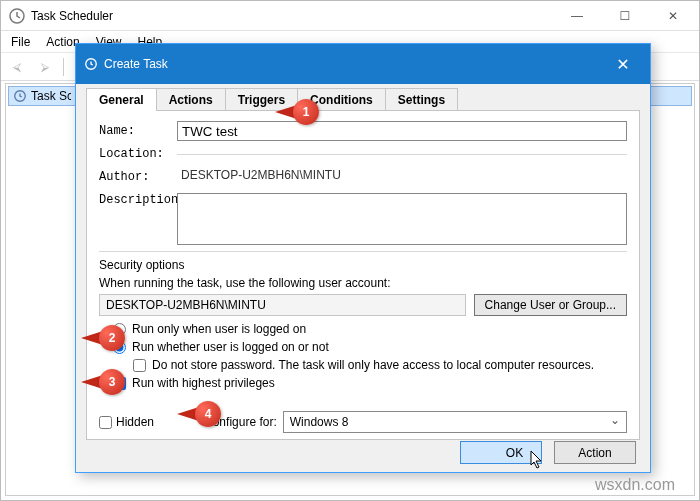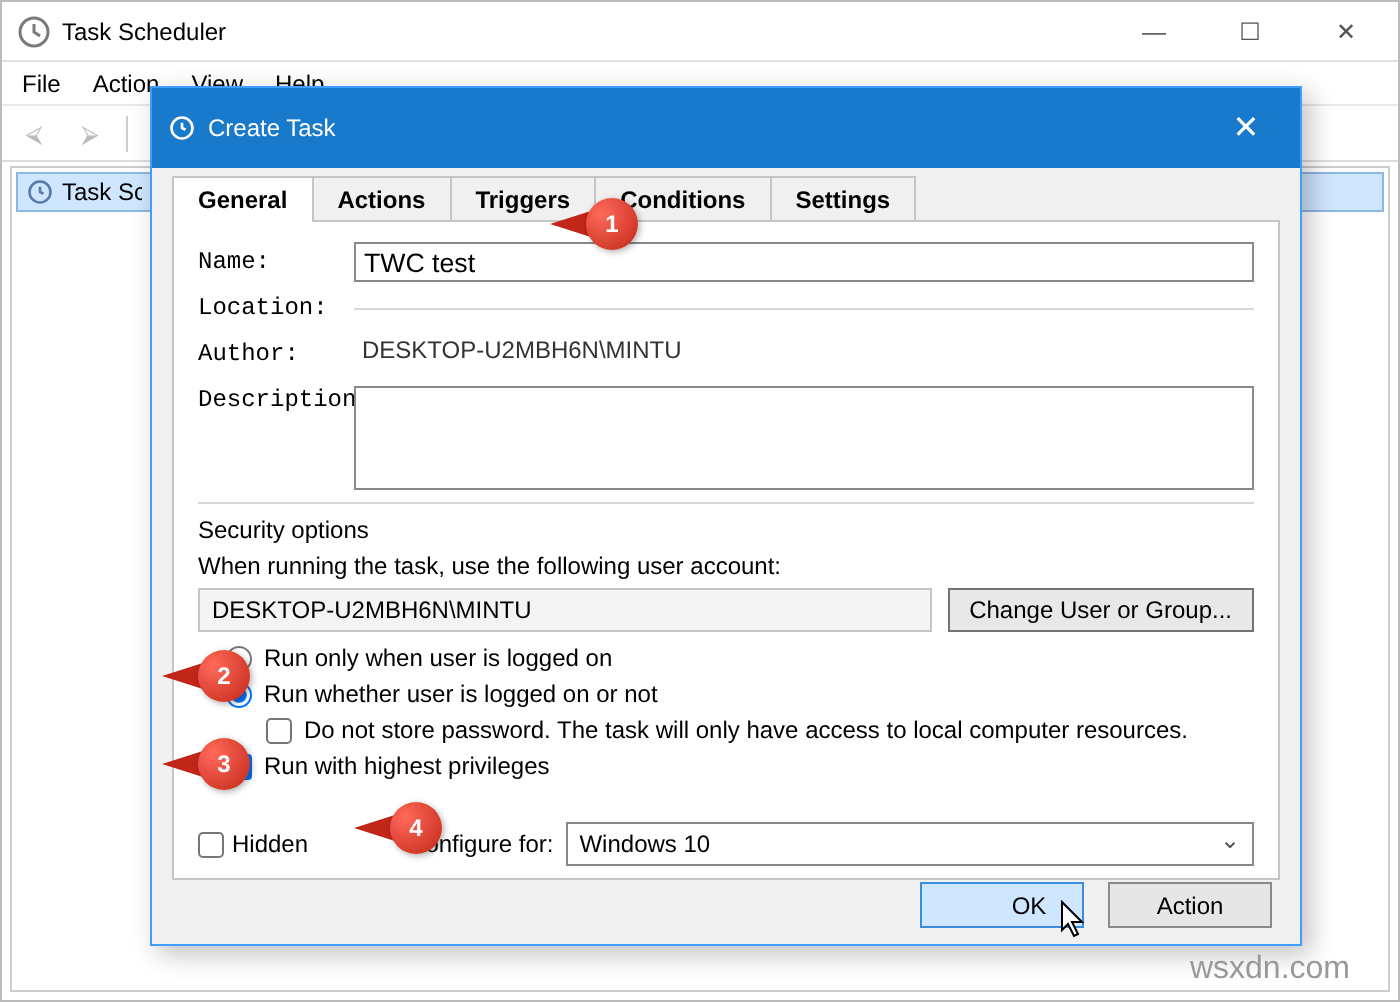--- a/index.html
+++ b/index.html
@@ -156,21 +156,21 @@
       <div class="check-row">
         <input type="checkbox" checked="" style="">
         <span>Run with highest privileges</span>
       </div>
 
       <div class="footer">
         <input type="checkbox" style="">
         <span style="margin-left:4px">Hidden</span>
         <span class="cfg-lbl">Configure for:</span>
         <div class="select">
-          <span>Windows 10</span>
+          <span>Windows 8</span>
         </div>
       </div>
     </div>
 
     <div class="dlg-buttons">
       <div class="dlg-btn primary">OK</div>
       <div class="dlg-btn">Action</div>
     </div>
 
     <svg class="cursor" style="bottom:2px; right:106px" viewBox="0 0 14 20">

